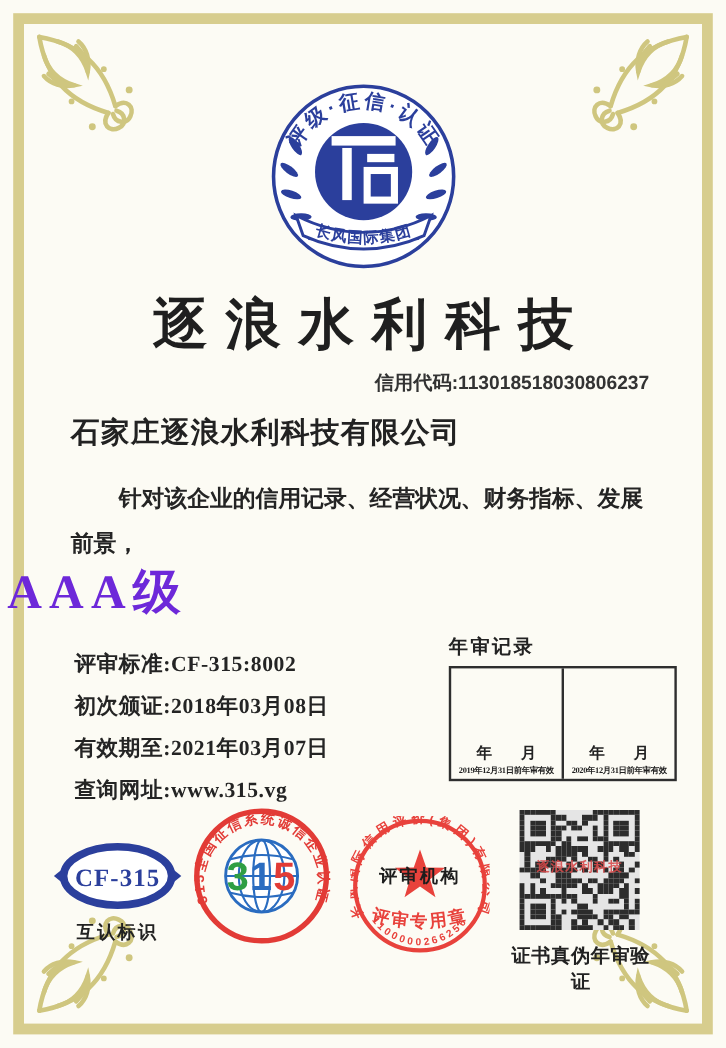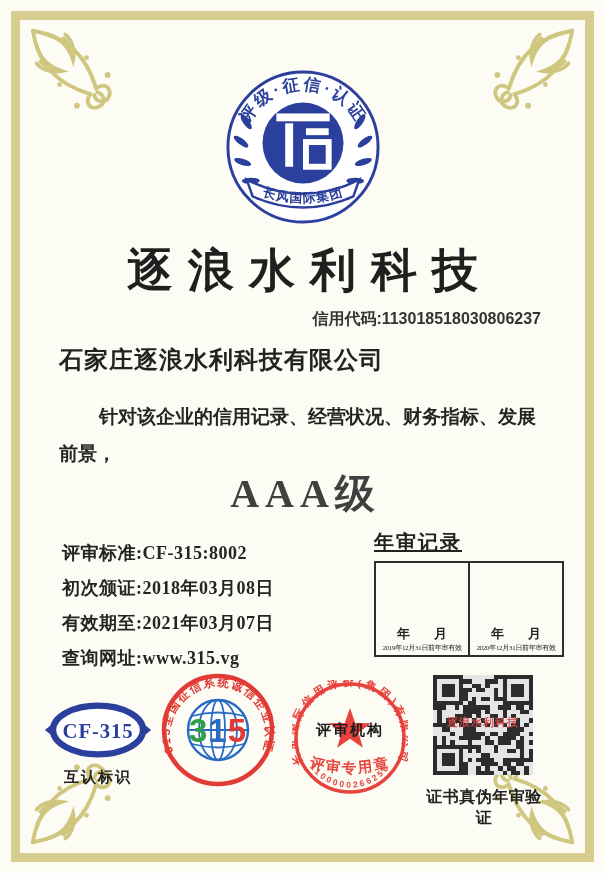--- a/index.html
+++ b/index.html
@@ -39,38 +39,38 @@
     font-size:24px;color:#222;letter-spacing:1px;
   }
 
   .body-text{
     position:absolute;left:59px;top:382px;width:492px;
     font-size:19px;font-weight:bold;line-height:37px;color:#242424;
   }
   .body-line.indent{text-indent:40px;margin-top:16px;}
 
   .rating{
-    position:absolute;left:0;right:0;top:466px;text-align:center;
-    color:#404040;font-size:40px;font-weight:bold;letter-spacing:6px;text-indent:6px;
+    position:absolute;left:0;right:0;top:466px;text-align:left;
+    color:#6d28d9;font-size:40px;font-weight:bold;letter-spacing:6px;text-indent:6px;
   }
 
   .details{
     position:absolute;left:62px;top:536px;
     font-size:18px;font-weight:bold;line-height:35px;color:#242424;letter-spacing:.5px;
   }
 
   .review{position:absolute;left:374px;top:529px;width:190px;}
-  .review-title{font-size:20px;font-weight:bold;letter-spacing:2px;text-decoration:underline;}
+  .review-title{font-size:16px;font-weight:bold;letter-spacing:2px;}
   .review-box{margin-top:5px;height:92px;border:2px solid #2e2e2e;display:flex;background:transparent;}
   .review-cell{flex:1;position:relative;}
   .review-cell + .review-cell{border-left:2px solid #2e2e2e;}
   .ym{position:absolute;bottom:12px;left:0;right:0;display:flex;justify-content:center;gap:24px;
       font-size:13px;font-weight:bold;}
   .cell-note{position:absolute;bottom:2px;left:0;right:0;text-align:center;
-      font-size:7px;font-weight:normal;white-space:nowrap;letter-spacing:-0.3px;}
+      font-size:7px;font-weight:bold;white-space:nowrap;letter-spacing:-0.3px;}
 
   .cf315{position:absolute;left:44px;top:700px;width:108px;height:60px;}
   .cf315-caption{position:absolute;left:44px;top:768px;width:108px;text-align:center;
       font-weight:bold;font-size:15px;letter-spacing:2px;}
 
   .globe-stamp{position:absolute;left:160px;top:672px;width:116px;height:116px;}
   .seal{position:absolute;left:292px;top:680px;width:116px;height:116px;}
 
   .qr-wrap{position:absolute;left:433px;top:675px;width:100px;height:100px;background:#e5e5e5;}
   .qr-grid{display:grid;width:100%;height:100%;

